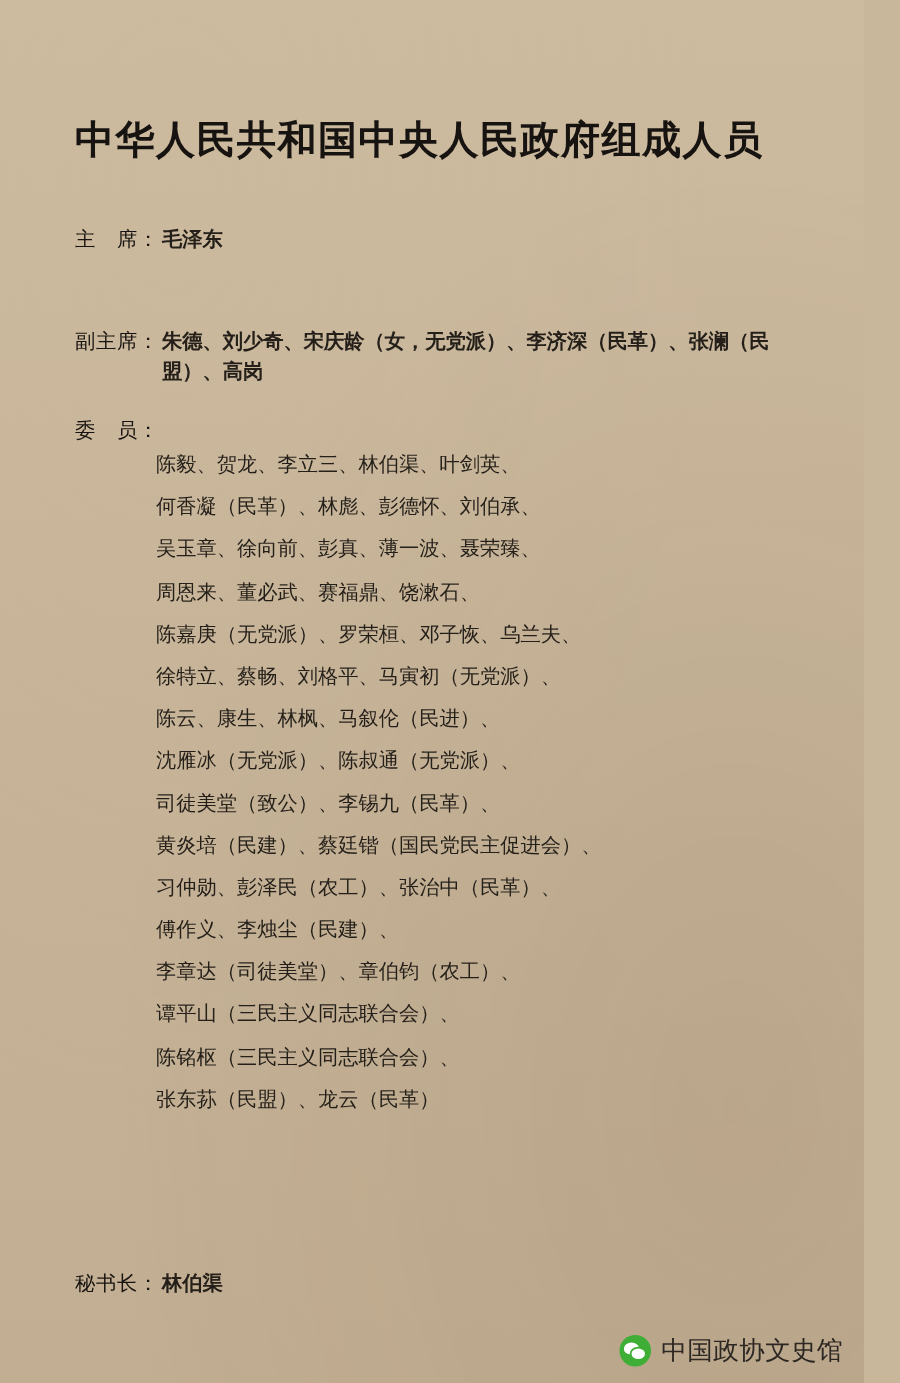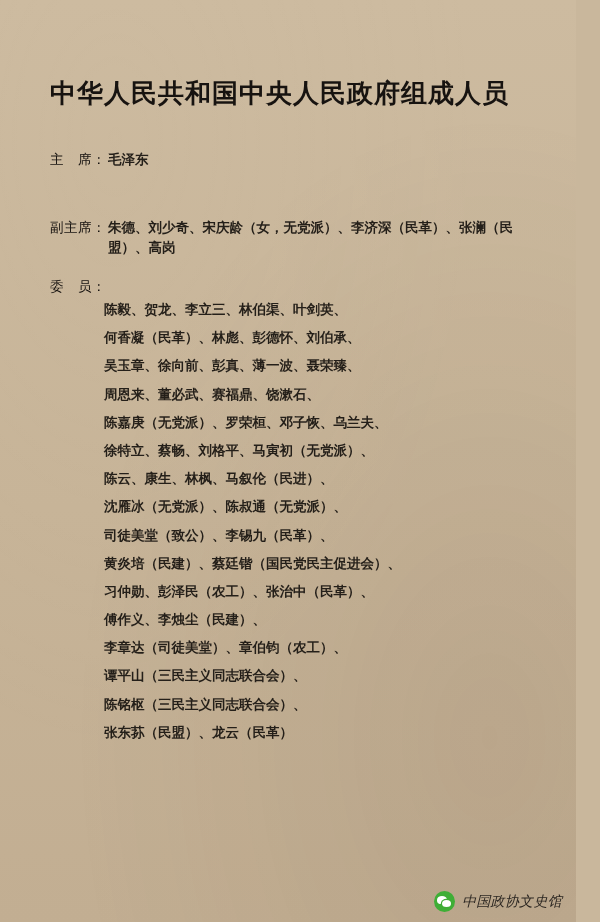--- a/index.html
+++ b/index.html
@@ -61,21 +61,21 @@
   .row-secretary { top: 846px; }
 
   .members-list {
     position: absolute;
     left: 104px;
     top: 303px;
     width: 460px;
   }
   .member-line {
     font-size: 13.5px;
-    font-weight: bold;
+    font-weight: normal;
     line-height: 1.0;
     height: 28.2px;
     color: #241f19;
     white-space: nowrap;
   }
   .footer {
     position: absolute;
     right: 14px;
     bottom: 10px;
     display: flex;
@@ -106,24 +106,23 @@
     left: 8.5px;
     top: 9px;
     width: 9px;
     height: 7px;
     background: #fff;
     border-radius: 50%;
     box-shadow: 0 0 0 1.2px #3fae36;
   }
   .footer-text {
     font-family: "Liberation Sans", sans-serif;
-    font-size: 14px;
+    font-size: 17px;
     color: #2c2722;
     letter-spacing: 0.3px;
-    font-style: italic;
   }
   .paper-grain {
     position: absolute;
     inset: 0;
     pointer-events: none;
     background:
       radial-gradient(ellipse at 20% 15%, rgba(255,255,255,0.10), rgba(255,255,255,0) 55%),
       radial-gradient(ellipse at 85% 80%, rgba(90,70,45,0.10), rgba(0,0,0,0) 60%);
     mix-blend-mode: multiply;
     opacity: 0.8;
@@ -162,19 +161,22 @@
     <div class="member-line">司徒美堂（致公）、李锡九（民革）、</div>
     <div class="member-line">黄炎培（民建）、蔡廷锴（国民党民主促进会）、</div>
     <div class="member-line">习仲勋、彭泽民（农工）、张治中（民革）、</div>
     <div class="member-line">傅作义、李烛尘（民建）、</div>
     <div class="member-line">李章达（司徒美堂）、章伯钧（农工）、</div>
     <div class="member-line">谭平山（三民主义同志联合会）、</div>
     <div class="member-line">陈铭枢（三民主义同志联合会）、</div>
     <div class="member-line">张东荪（民盟）、龙云（民革）</div>
   </div>
 
+  <div class="row row-secretary">
+    <span class="label">秘书长：</span><span class="value">林伯渠</span>
+  </div>
 
   <div class="footer">
     <span class="wechat-badge"></span>
     <span class="footer-text">中国政协文史馆</span>
   </div>
 
 </div>
 
 </body></html>

